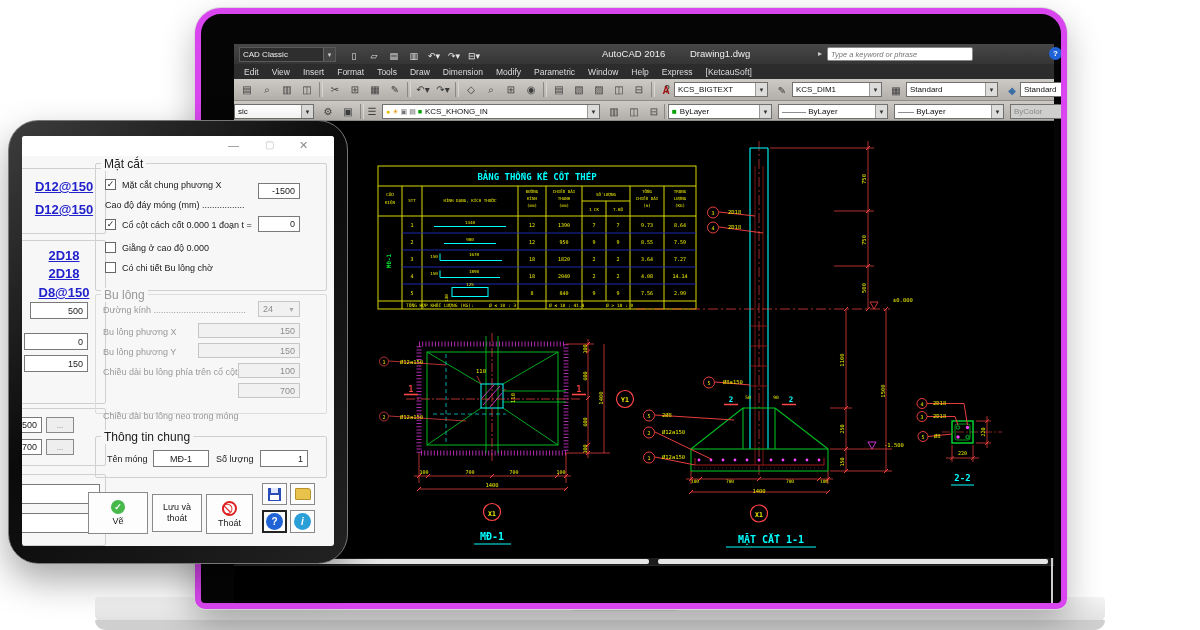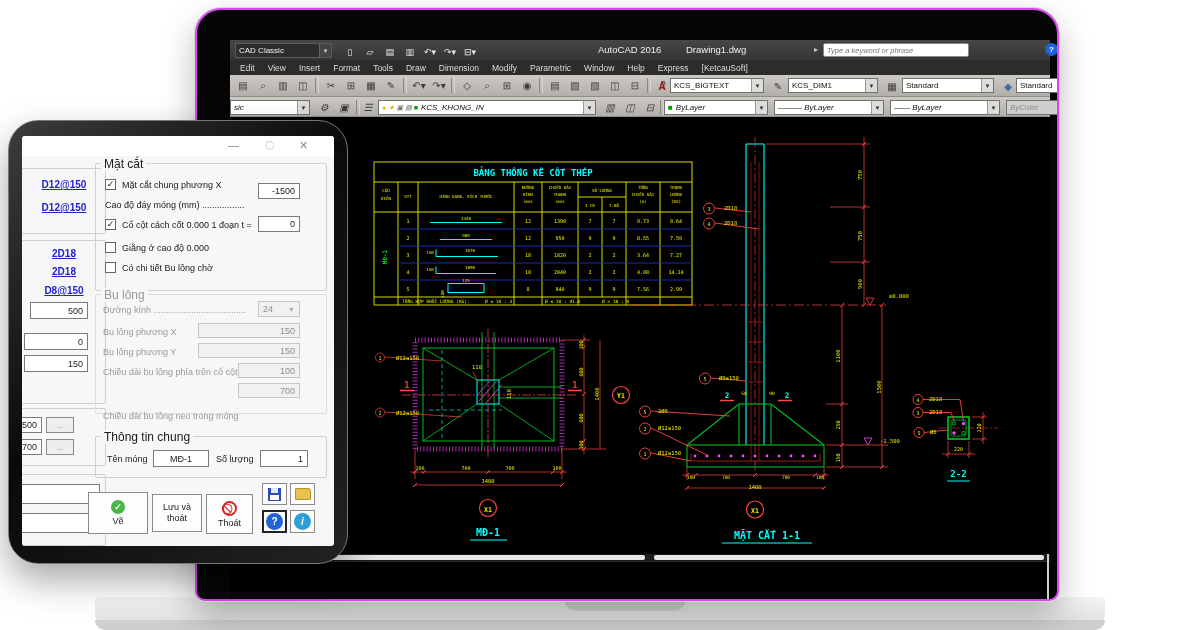--- a/index.html
+++ b/index.html
@@ -1,20 +1,20 @@
 <!DOCTYPE html>
 <html><head>
 <meta charset="utf-8">
 <style>
   html,body{margin:0;padding:0;background:#fff;width:1200px;height:630px;overflow:hidden;
     font-family:"Liberation Sans",sans-serif;-webkit-font-smoothing:antialiased;}
   .abs{position:absolute;}
   
   #laptop-screen{left:195px;top:8px;width:860px;height:589px;background:#050505;
-    border-radius:26px 26px 10px 10px;border:2px solid #d946ef;box-shadow:0 0 0 1px #d8d8d8,0 14px 34px rgba(0,0,0,.28);overflow:hidden;}
+    border-radius:26px 26px 10px 10px;border:6px solid #d946ef;box-shadow:0 0 0 1px #d8d8d8,0 14px 34px rgba(0,0,0,.28);overflow:hidden;}
   #laptop-base{left:95px;top:597px;width:1010px;height:24px;
     background:linear-gradient(#f4f4f4,#e2e2e2);border-radius:4px 4px 6px 6px;}
   #laptop-base-lip{left:95px;top:620px;width:1010px;height:10px;background:#cfcfcf;border-radius:0 0 16px 16px;}
   #laptop-notch{left:470px;top:0;width:120px;height:14px;background:#d4d4d4;border-radius:0 0 10px 10px;}
   
   .tbar{background:linear-gradient(#474747,#353535);}
   .mbar{background:#2c2c2c;display:flex;align-items:center;gap:13px;padding-left:10px;box-sizing:border-box;}
   .mbar span{font-size:8.5px;color:#ddd;white-space:nowrap;}
   .trow{background:linear-gradient(#cdcac5,#b2afaa);border-bottom:1px solid #8f8c88;box-sizing:border-box;}
   .combo{display:flex;align-items:center;background:#fff;border:1px solid #70706e;font-size:8px;color:#111;
@@ -30,21 +30,21 @@
   .qat .ticon{color:#e6e6e6;font-size:9px;}
   .ic-row{display:flex;align-items:center;}
   
   #tablet{left:8px;top:120px;width:338px;height:442px;border-radius:30px;
     background:linear-gradient(135deg,#3d3d3d,#0a0a0a 45%,#222);border:1px solid #777;
     box-shadow:0 16px 36px rgba(0,0,0,.35);}
   #tabscreen{left:22px;top:136px;width:312px;height:410px;background:#f7f7f7;border-radius:3px;overflow:hidden;
     font-size:9px;color:#1a1a1a;}
   .grp{position:absolute;border:1px solid #d0d0d0;border-radius:2px;}
   .grplbl{position:absolute;background:#f7f7f7;padding:0 3px;font-size:12px;}
-  .lnk{position:absolute;color:#2222cc;text-decoration:underline;font-size:10px;font-weight:bold;text-align:center;width:80px;}
+  .lnk{position:absolute;color:#2222cc;text-decoration:underline;font-size:13px;font-weight:bold;text-align:center;width:80px;}
   .fld{position:absolute;background:#fff;border:1px solid #7a7a7a;font-size:9px;display:flex;align-items:center;
     justify-content:flex-end;padding:0 4px;box-sizing:border-box;}
   .fld.dis{background:#f1f1f1;border-color:#c6c6c6;color:#8d8d8d;}
   .cb{position:absolute;width:11px;height:11px;background:#fff;border:1px solid #666;box-sizing:border-box;
     font-size:9px;line-height:9px;text-align:center;color:#222;}
   .lbl{position:absolute;font-size:9px;white-space:nowrap;}
   .lbl.dis{color:#999;}
   .dbtn{position:absolute;background:#fdfdfd;border:1px solid #8a8a8a;display:flex;flex-direction:column;
     align-items:center;justify-content:center;font-size:9px;gap:2px;box-sizing:border-box;}
   .dot-ic{width:14px;height:14px;border-radius:50%;display:flex;align-items:center;justify-content:center;
@@ -149,21 +149,21 @@
     <div class="abs combo" style="left:672px;top:3px;width:92px;height:15px;">
       <span>Standard</span>
         <span class="arr">▼</span>
     </div>
     <div class="abs ticon" style="left:768px;top:2px;color:#3a6ea5;">◆</div>
     <div class="abs combo" style="left:786px;top:3px;width:67px;height:15px;">
       <span>Standard</span>
     </div>
   </div>
 
-  <div class="abs trow" style="left:33px;top:87px;width:820px;height:20px;font-style:italic;">
+  <div class="abs trow" style="left:33px;top:87px;width:820px;height:20px;">
     <div class="abs combo" style="left:0px;top:3px;width:80px;height:15px;">
       <span>sic</span>
         <span class="arr">▼</span>
     </div>
     <div class="abs ic-row" id="ws-icons" style="left:84px;top:1px;">
         <span class="ticon">⚙</span>
         <span class="ticon">▣</span>
       </div>
     <div class="tsep abs" style="left:124px;top:3px;"></div>
     <div class="abs ticon" style="left:128px;top:1px;">☰</div>

